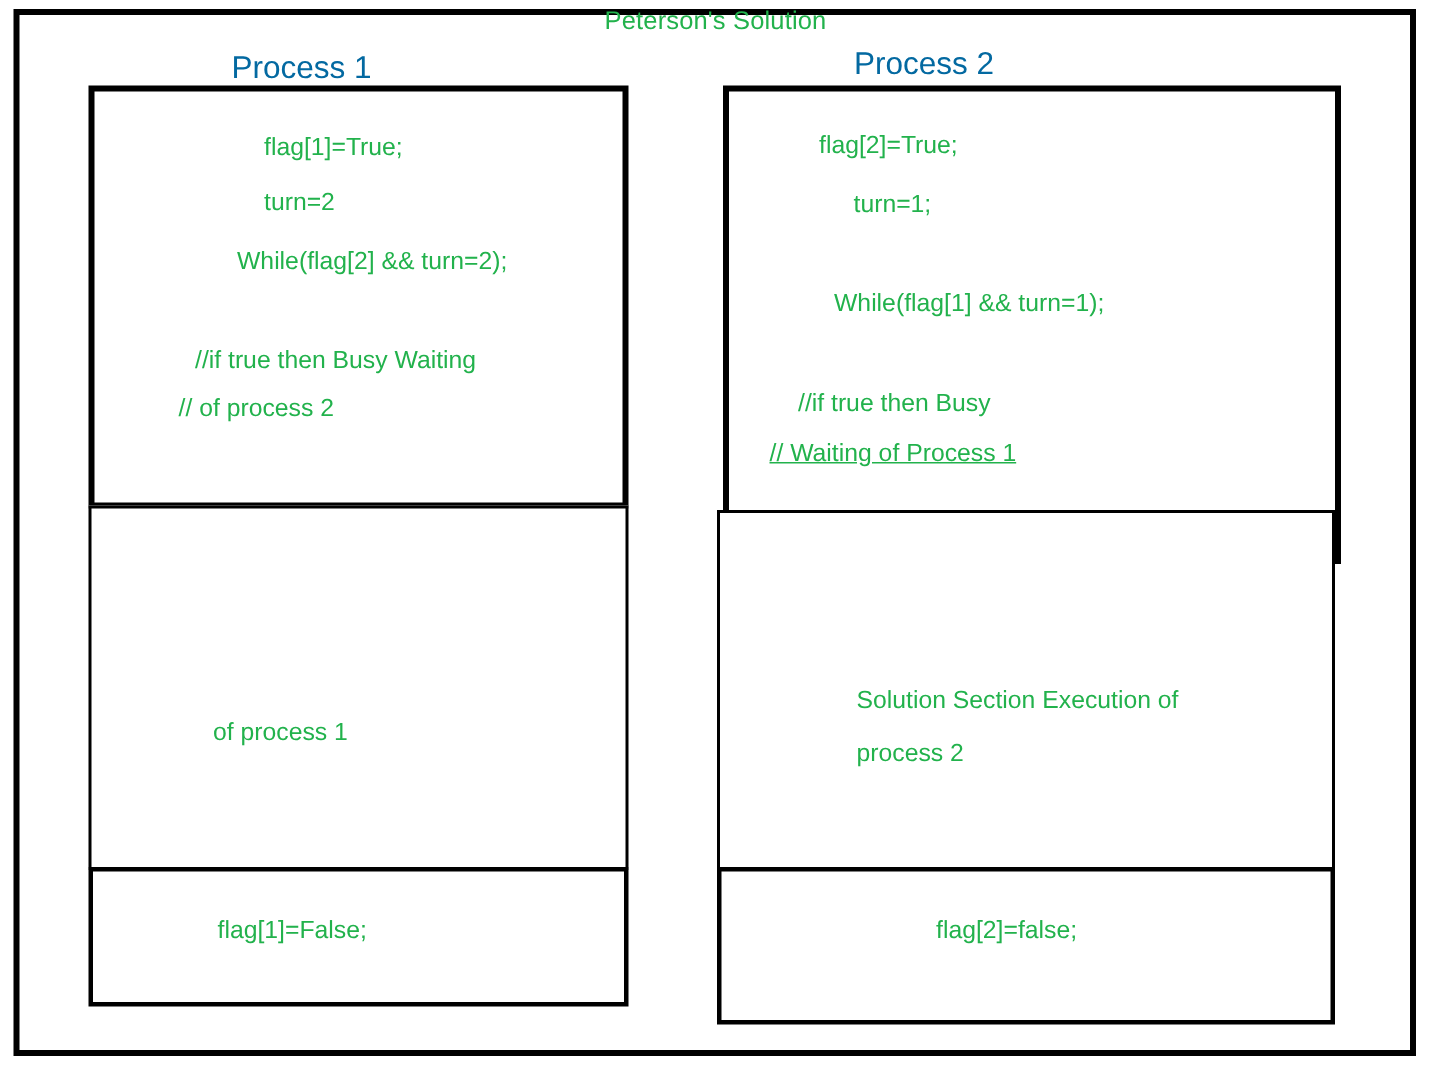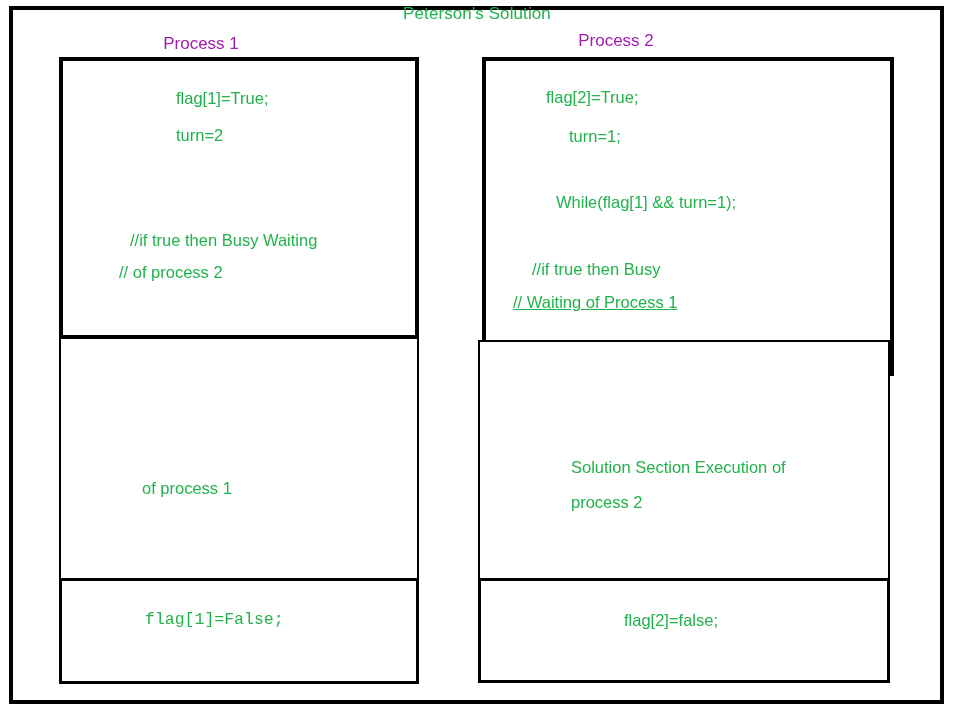--- a/index.html
+++ b/index.html
@@ -37,22 +37,22 @@
     width: 954px;
     text-align: center;
     font-size: 17px;
     color: #22b24c;
     letter-spacing: 0.1px;
   }
 
   
   .process-label {
     position: absolute;
-    font-size: 17px;
-    color: #a21caf;
+    font-size: 21px;
+    color: #0369a1;
     text-align: center;
     white-space: nowrap;
   }
   #label-p1 {
     left: 59px;
     top: 34px;
     width: 284px;
   }
   #label-p2 {
     left: 478px;
@@ -100,23 +100,22 @@
     left: 0;
     top: 280px;
     width: 360px;
     height: 243px;
     border-width: 2px;
   }
   #p1-exit {
     left: 0;
     top: 521px;
     width: 360px;
-    height: 106px;
+    height: 93px;
     border-width: 3px;
-    font-family: Liberation Mono, monospace;
   }
 
   
   #p2-entry {
     left: 4px;
     top: 0;
     width: 412px;
     height: 319px;
     border-width: 4px;
   }
@@ -190,20 +189,21 @@
 
   <div class="process-label" id="label-p1">Process 1</div>
 
   <div class="process-label" id="label-p2">Process 2</div>
 
   <div class="process-box" id="process-1">
 
     <div class="section" id="p1-entry">
       <div class="code-line" id="p1-l0">flag[1]=True;</div>
       <div class="code-line" id="p1-l1">turn=2</div>
+      <div class="code-line" id="p1-l2">While(flag[2] &amp;&amp; turn=2);</div>
       <div class="code-line" id="p1-l3">//if true then Busy Waiting</div>
       <div class="code-line" id="p1-l4">// of process 2</div>
     </div>
 
     <div class="section" id="p1-critical">
       <div class="body-line" id="p1-cs1">of process 1</div>
     </div>
 
     <div class="section" id="p1-exit">
       <div class="code-line" id="p1-ex0">flag[1]=False;</div>

